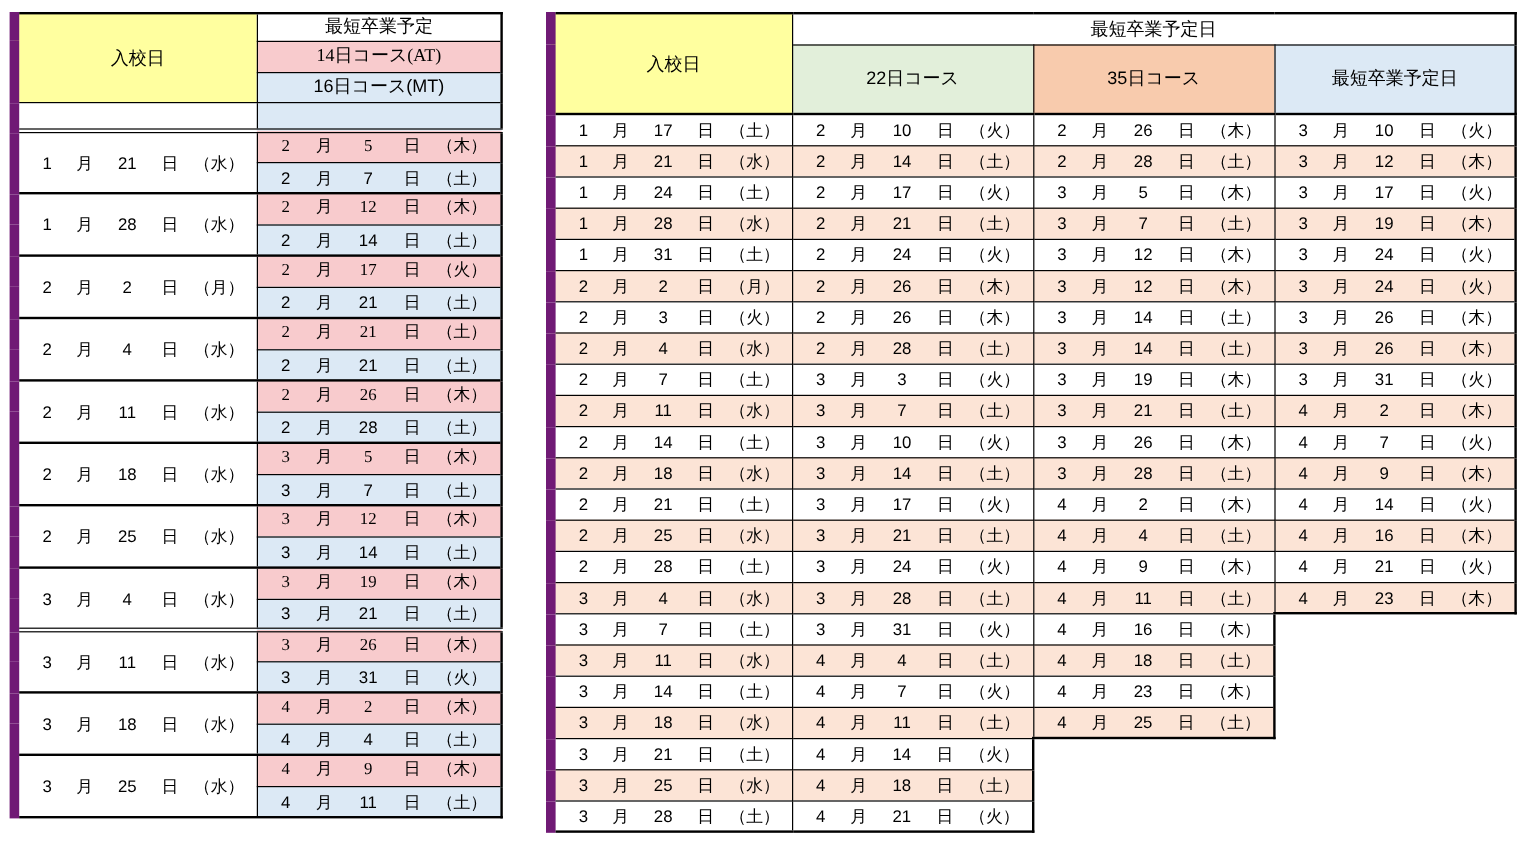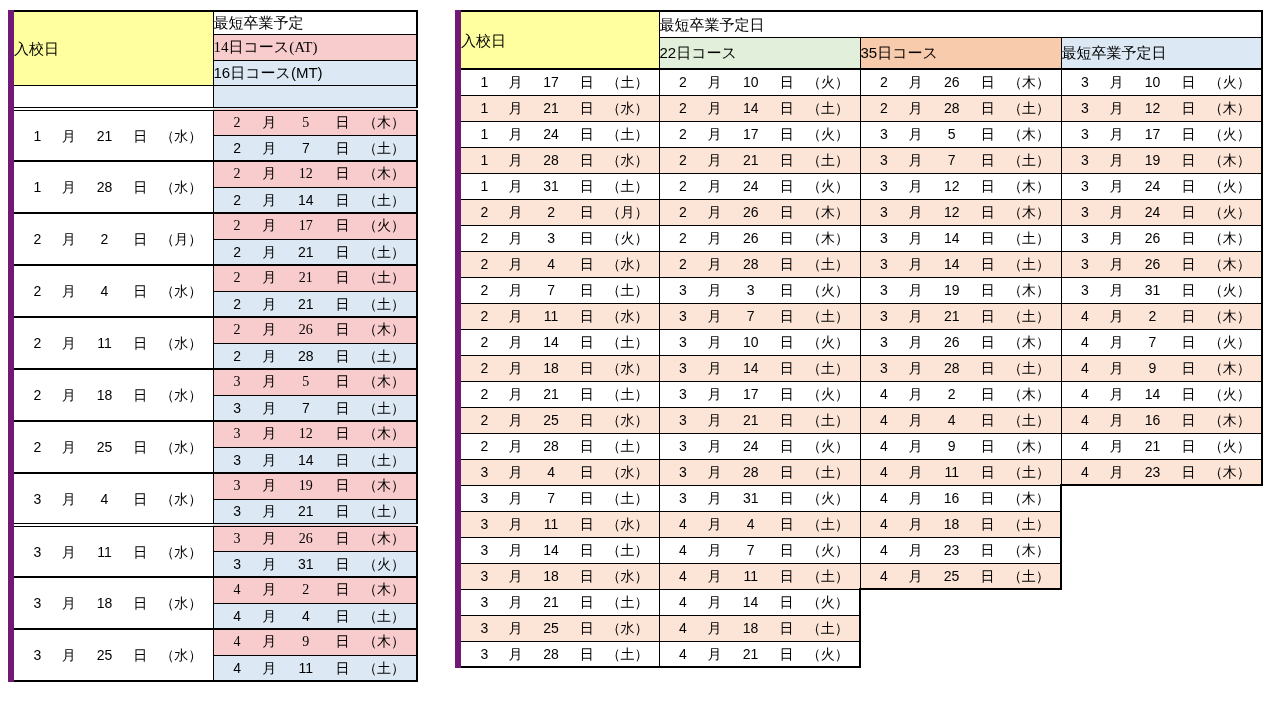--- a/index.html
+++ b/index.html
@@ -4,45 +4,45 @@
 <style>
   html,body{margin:0;padding:0;background:#fff;}
   .canvas{position:relative;width:1271px;height:707px;background:#fff;overflow:hidden;
           font-family:"Liberation Sans","DejaVu Sans",sans-serif;color:#000;}
   table.tbl{border-collapse:collapse;table-layout:fixed;position:absolute;top:10px;}
   table.ltable{left:8px;width:406px;}
   table.rtable{left:455px;width:804px;}
   td{border:1px solid #000;padding:0;vertical-align:middle;font-size:14px;line-height:1;box-sizing:border-box;background:#fff;}
   
   .bt{border-top:2px solid #000;}
-  .bl{border-left:6px solid #701a75;}
+  .bl{border-left:8px solid #701a75;}
   .br{border-right:2px solid #000;}
   .bb{border-bottom:2px solid #000;}
   .hb{border-bottom:2px solid #000;}
   
   .ltable tbody tr.gfirst td{border-top:2px solid #000;}
   .ltable tbody tr.dbl td{border-top:4px double #000;}
   
   .c-yellow{background:var(--yellow);}
   .c-pink{background:var(--pink);font-family:Liberation Serif, serif;}
   .c-lblue{background:var(--lblue);}
   .c-green{background:var(--green);}
   .c-orange{background:var(--orange);}
   tr.hl td{background:var(--peach);}
   
   .ltable thead tr:nth-child(1){height:23px;}
   .ltable thead tr:nth-child(2){height:26px;}
   .ltable thead tr:nth-child(3){height:25px;margin-left:40px;}
   .ltable thead tr.spacer{height:24px;}
   .ltable tbody tr{height:26px;}
   .rtable thead tr.rh1{height:26px;}
-  .rtable thead tr.rh2{height:32px;}
+  .rtable thead tr.rh2{height:58px;}
   .rtable tbody tr{height:26px;}
   
-  td.hdr{text-align:left;font-size:15px;}
+  td.hdr{text-align:center;font-size:15px;}
   
   .date{display:flex;align-items:center;justify-content:space-between;padding:0 12px;width:100%;box-sizing:border-box;}
   .date span{display:inline-block;text-align:center;white-space:nowrap;}
   .t0{width:13%;}
   .t1{width:13%;}
   .t2{width:18%;}
   .t3{width:13%;}
   .t4{width:23%;}
 </style>
 </head>

